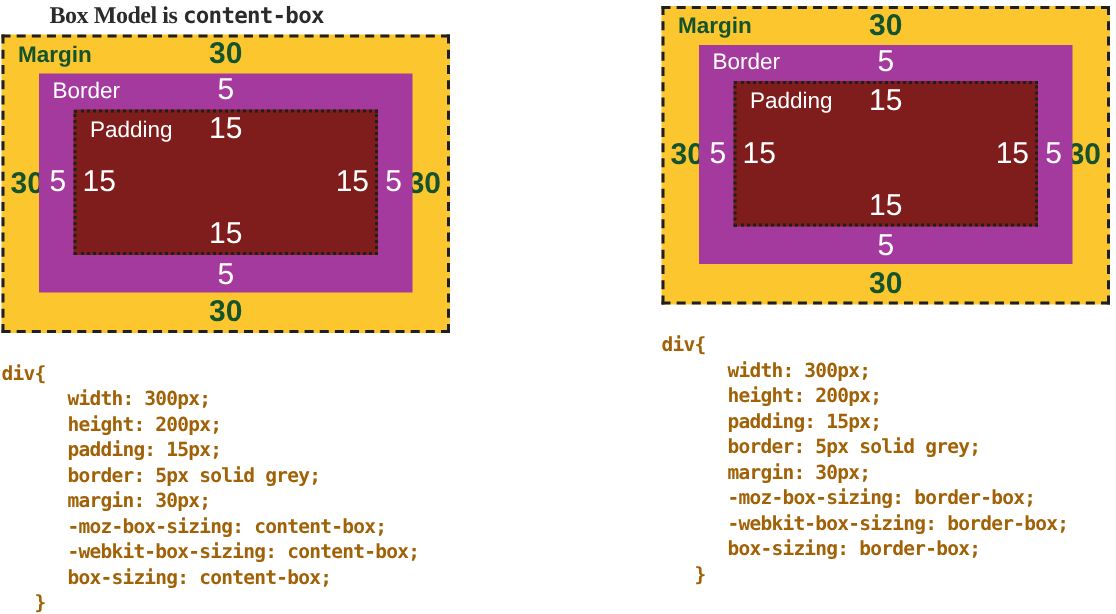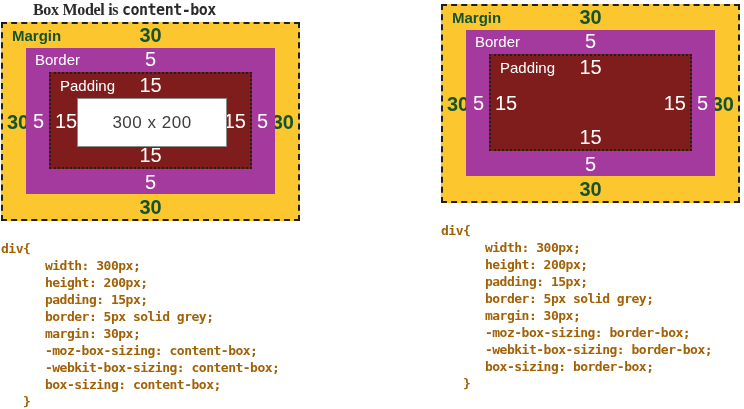--- a/index.html
+++ b/index.html
@@ -63,23 +63,20 @@
         <span class="num light num-top">5</span>
         <span class="num light num-left">5</span>
         <span class="num light num-right">5</span>
         <span class="num light num-bottom">5</span>
         <div class="box-padding">
           <span class="band-label light">Padding</span>
           <span class="num light num-top">15</span>
           <span class="num light num-left">15</span>
           <span class="num light num-right">15</span>
           <span class="num light num-bottom">15</span>
-          <div class="box-content">
-            <span class="content-size">300 x 200</span>
-          </div>
         </div>
       </div>
     </div>
     <div class="code">div{
       width: 300px;
       height: 200px;
       padding: 15px;
       border: 5px solid grey;
       margin: 30px;
       -moz-box-sizing: content-box;

